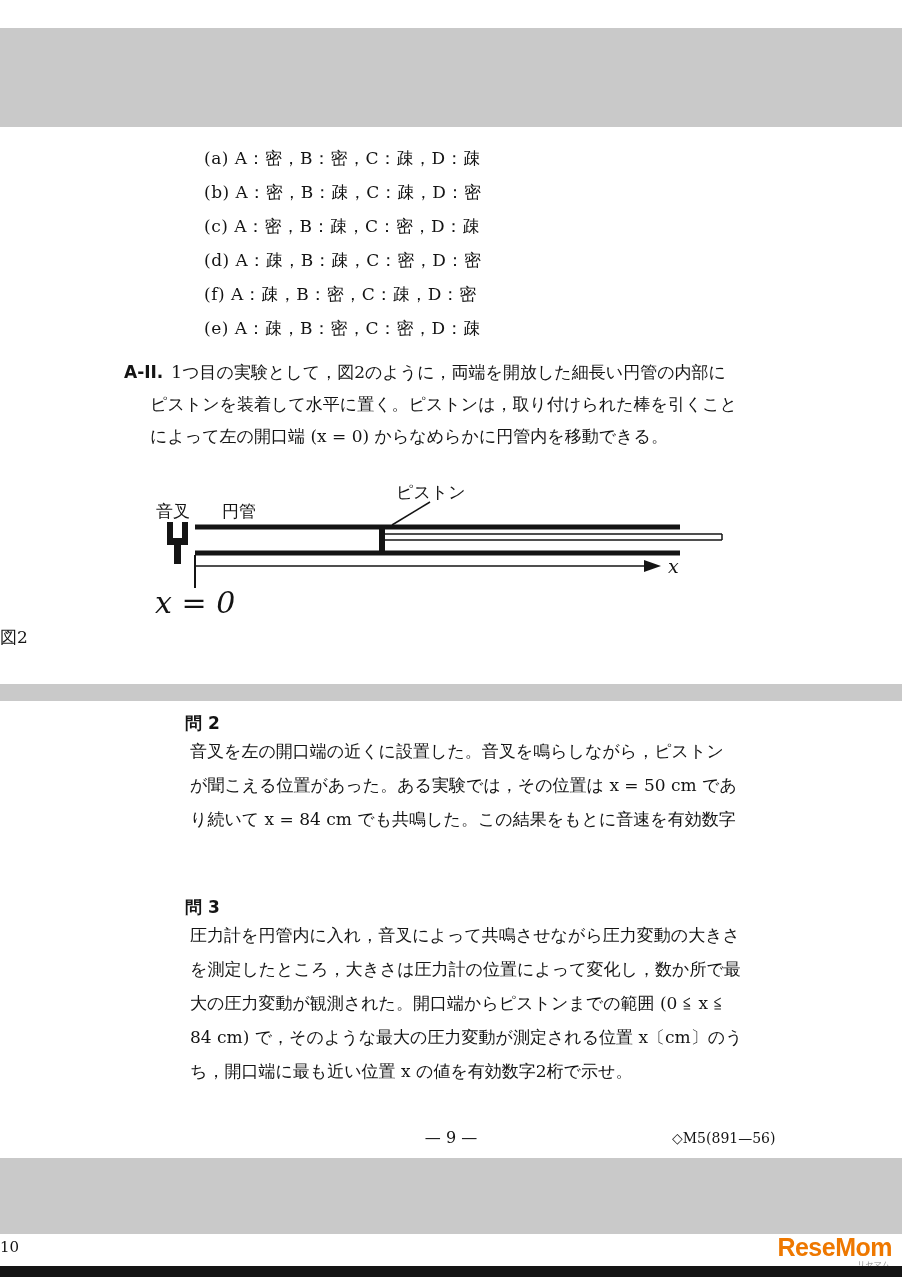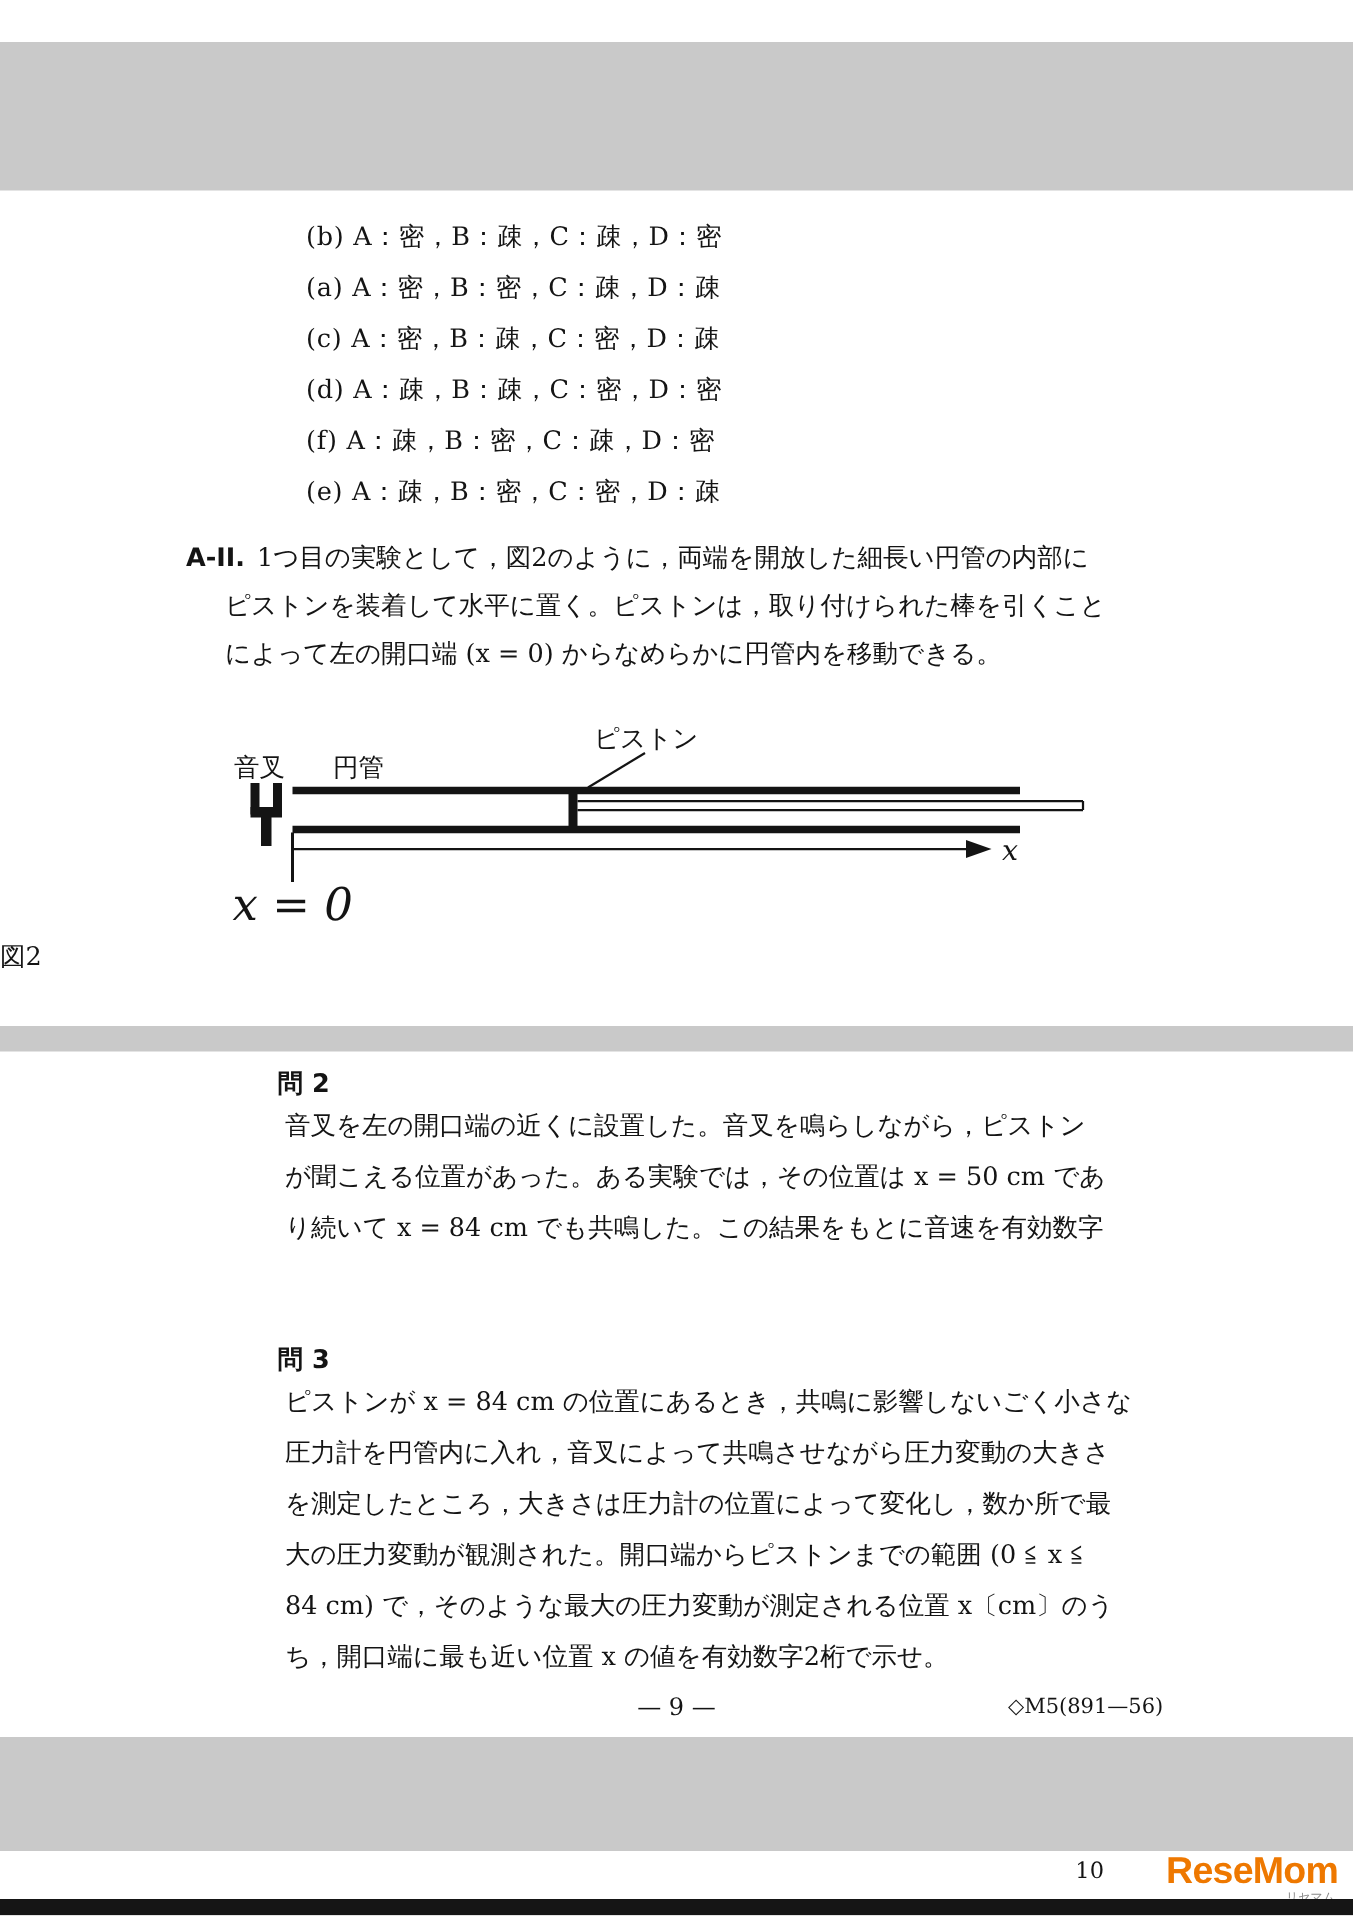--- a/index.html
+++ b/index.html
@@ -53,22 +53,22 @@
 </head>
 <body>
 
 <div class="page">
 
   <div class="band" style="top:28px; height:99px;"></div>
   <div class="band" style="top:684px; height:17px;"></div>
   <div class="band" style="top:1158px; height:76px;"></div>
 
   <div class="options" style="left:204px; top:141px;">
+    <div class="option-line">(a) A：密，B：密，C：疎，D：疎</div>
     <div class="option-line">(b) A：密，B：疎，C：疎，D：密</div>
-    <div class="option-line">(a) A：密，B：密，C：疎，D：疎</div>
     <div class="option-line">(c) A：密，B：疎，C：密，D：疎</div>
     <div class="option-line">(d) A：疎，B：疎，C：密，D：密</div>
     <div class="option-line">(f) A：疎，B：密，C：疎，D：密</div>
     <div class="option-line">(e) A：疎，B：密，C：密，D：疎</div>
   </div>
 
   <div class="section" style="left:124px; top:356px;">
     <div class="sec-line">
       <span class="sec-label">A-II.</span><span>1つ目の実験として，図2のように，両端を開放した細長い円管の内部に</span>
     </div>
@@ -111,30 +111,29 @@
     <div class="q-lines">
       <div class="q-line">音叉を左の開口端の近くに設置した。音叉を鳴らしながら，ピストン</div>
       <div class="q-line">が聞こえる位置があった。ある実験では，その位置は x = 50 cm であ</div>
       <div class="q-line">り続いて x = 84 cm でも共鳴した。この結果をもとに音速を有効数字</div>
     </div>
   </div>
 
   <div class="question" style="left:140px; top:890px;">
     <span class="q-label">問 3</span>
     <div class="q-lines">
-      <div class="q-line">ピストンが x = 84 cm の位置にあるとき，共鳴に影響しないごく小さな</div>
       <div class="q-line">圧力計を円管内に入れ，音叉によって共鳴させながら圧力変動の大きさ</div>
       <div class="q-line">を測定したところ，大きさは圧力計の位置によって変化し，数か所で最</div>
       <div class="q-line">大の圧力変動が観測された。開口端からピストンまでの範囲 (0 ≦ x ≦</div>
       <div class="q-line">84 cm) で，そのような最大の圧力変動が測定される位置 x〔cm〕のう</div>
       <div class="q-line">ち，開口端に最も近い位置 x の値を有効数字2桁で示せ。</div>
     </div>
   </div>
 
   <div class="txt" style="left:0; top:1128px; width:902px; text-align:center; font-size:16px;">— 9 —</div>
   <div class="txt" style="left:672px; top:1130px; font-size:14px;">◇M5(891—56)</div>
 
-  <div class="txt" style="left:0; top:1238px; width:736px; text-align:right; font-size:15px;">10</div>
+  <div class="txt" style="left:0; top:1238px; width:736px; text-align:left; font-size:15px;">10</div>
   <div class="logo">ReseMom</div>
   <div class="logo-sub">リセマム</div>
   <div class="bottom-bar"></div>
 
 </div>
 
 </body></html>

